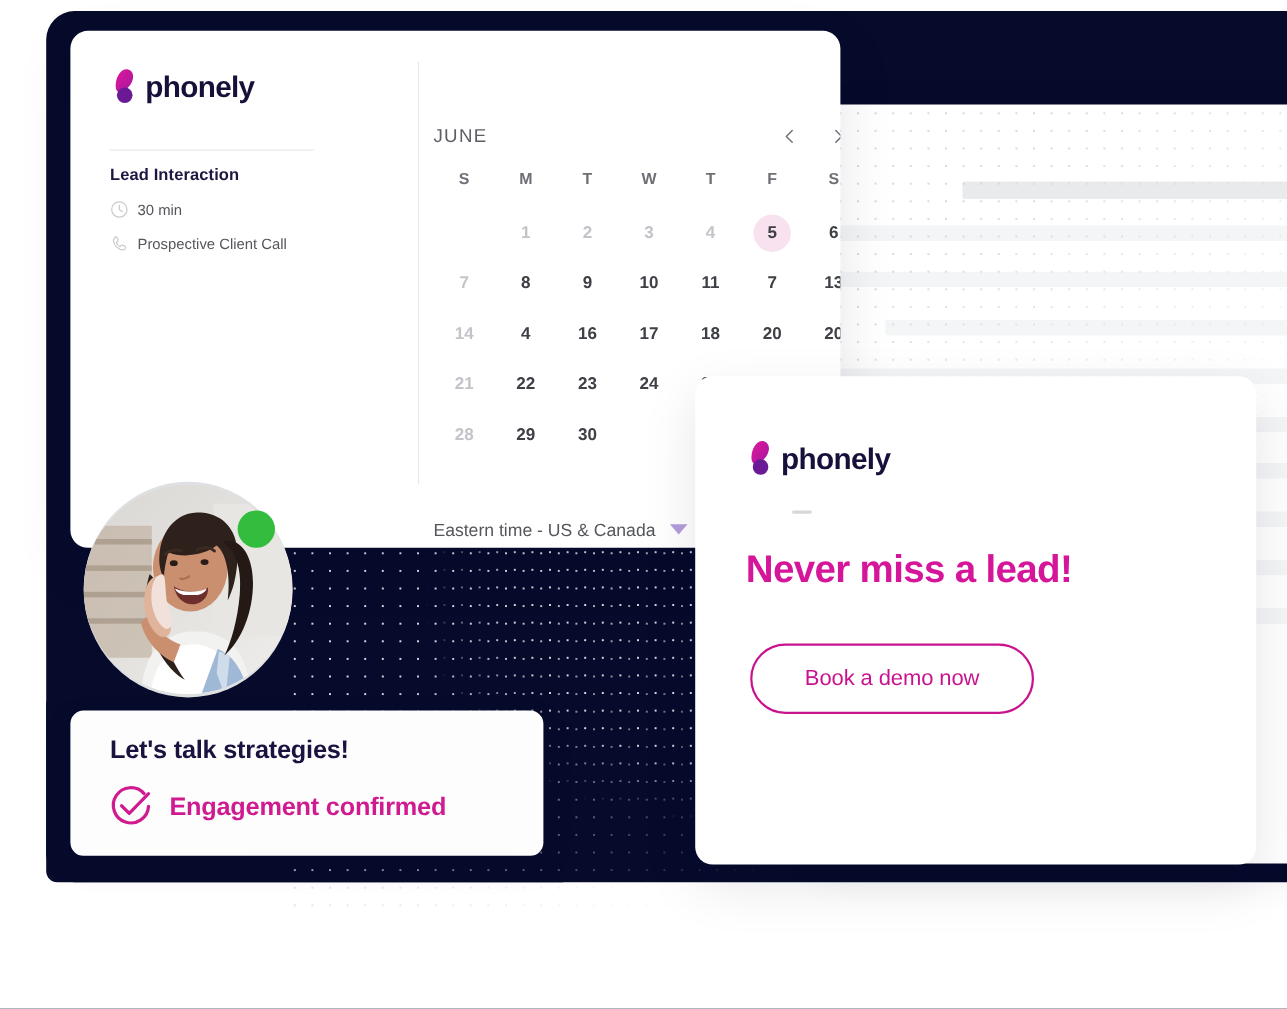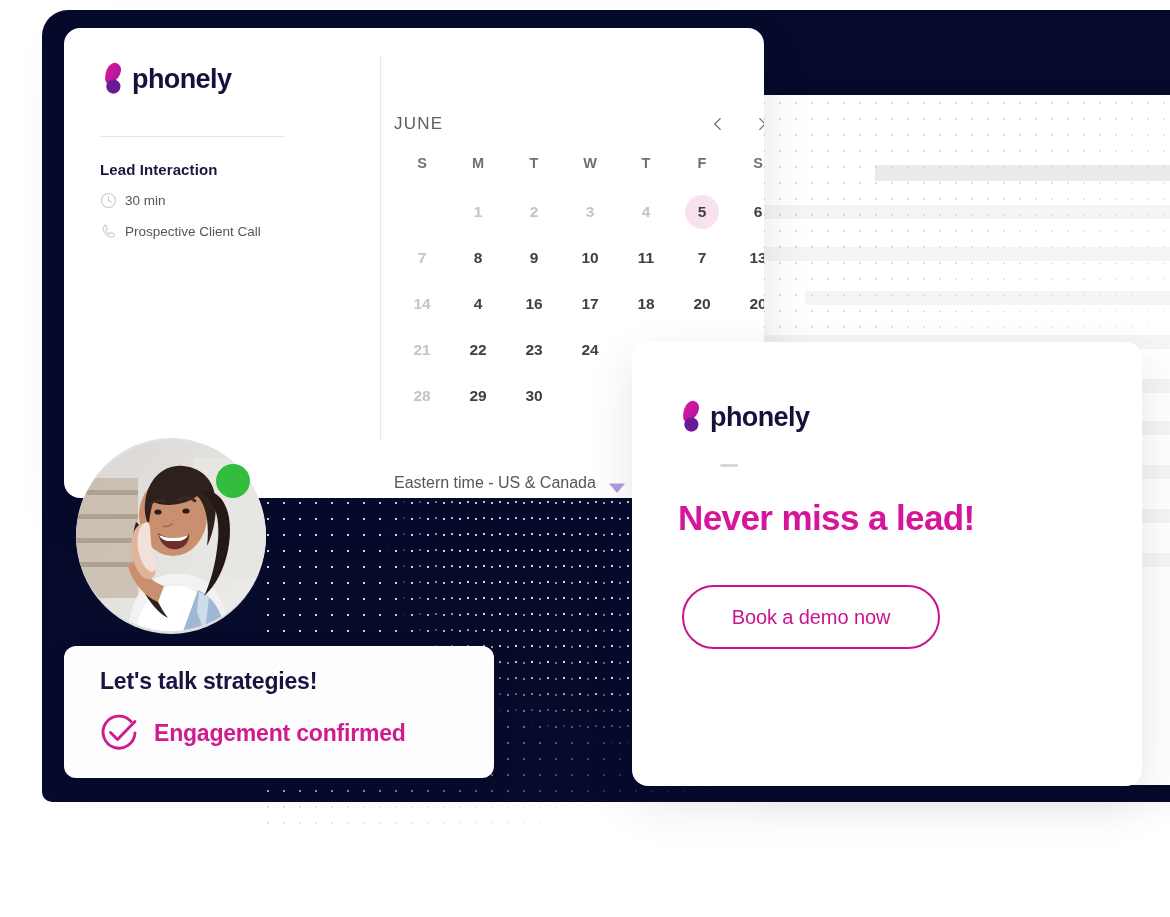--- a/index.html
+++ b/index.html
@@ -55,21 +55,21 @@
   #booking-divider{position:absolute;left:316px;top:28px;width:1px;height:384px;background:#e8e8ea;}
 
   .left-pane{position:absolute;left:36px;top:30px;width:240px;}
   #logo-left{display:flex;align-items:center;gap:0px;height:42px;}
   .logo-mark{width:30px;height:36px;flex:0 0 30px;}
   .logo-word{
     font-size:27px;font-weight:700;color:#16103a;letter-spacing:-.6px;
     margin-left:2px;font-family:"Liberation Sans", sans-serif;
   }
   #pane-rule{margin-top:36px;width:185px;height:1px;background:#e6e6e9;}
-  #lead-title{margin-top:24px;font-size:15px;font-weight:700;color:#1d1640;letter-spacing:.1px;}
+  #lead-title{margin-top:14px;font-size:15px;font-weight:700;color:#1d1640;letter-spacing:.1px;}
   .meta-row{display:flex;align-items:center;gap:8px;margin-top:14px;color:#54565c;font-size:13.5px;}
   .meta-row .ic{width:17px;height:17px;flex:0 0 17px;display:block;}
 
   
   .cal{position:absolute;left:316px;top:28px;width:420px;}
   #cal-head{display:flex;align-items:center;justify-content:space-between;padding:58px 30px 0 14px;gap:16px;}
   #cal-month{font-size:17px;color:#5d5e63;letter-spacing:1.2px;}
   .cal-navs{display:flex;gap:28px;align-items:center;}
   .navbtn{width:16px;height:16px;display:block;cursor:pointer;}
   .cal-grid{
@@ -88,21 +88,21 @@
   .day span{
     width:34px;height:34px;border-radius:50%;
     display:flex;align-items:center;justify-content:center;
   }
   .day.muted span{color:#c3c4c9;font-weight:700;}
   .day.sel span{background:#f9e2f0;color:#3f4046;}
   .day.empty span{visibility:hidden;}
 
   #tz-row{
     position:absolute;left:330px;top:446px;
-    display:flex;align-items:flex-end;gap:12px;
+    display:flex;align-items:flex-start;gap:12px;
     font-size:16px;color:#54565c;cursor:pointer;
   }
   #tz-caret{width:18px;height:12px;display:block;}
 
   
   #avatar-wrap{position:absolute;left:76px;top:438px;width:190px;height:196px;}
   #avatar{
     position:absolute;inset:0;border-radius:50%;overflow:hidden;
     background:#dfe0e2;
   }

